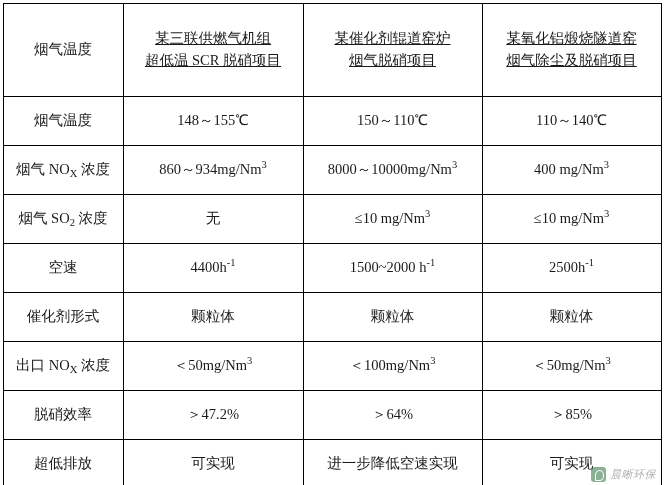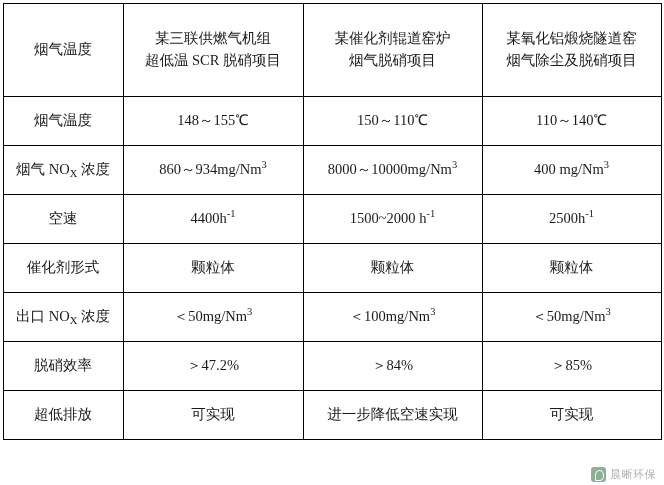--- a/index.html
+++ b/index.html
@@ -45,20 +45,21 @@
   col.c2 { width: 179px; }
   col.c3 { width: 179px; }
 
   tr.header-row td {
     height: 88px;
     font-size: 14.5px;
   }
   tr.header-row td .hline {
     display: block;
     white-space: nowrap;
+    text-decoration: underline;
   }
   tr.body-row td {
     height: 44px;
     margin-top: 44px;
   }
   sub.sb {
     font-size: 10.5px;
     vertical-align: baseline;
     position: relative;
     top: 3px;
@@ -95,20 +96,21 @@
     width: 7px;
     height: 9px;
     border: 1.5px solid #ffffff;
     border-radius: 50% 50% 50% 0;
   }
   .watermark .wm-text {
     font-family: "Liberation Sans", sans-serif;
     font-size: 11px;
     color: #6b6b6b;
     letter-spacing: 0.5px;
+    font-style: italic;
   }
 </style>
 </head>
 <body>
 
 <div class="sheet">
 
   <table class="spec">
     <colgroup>
       <col class="c0">
@@ -140,20 +142,26 @@
         <td>110～140℃</td>
       </tr>
 
       <tr class="body-row">
         <td class="rowhead">烟气 NO<sub class="sb">X</sub> 浓度</td>
         <td><span class="nowrap">860～934mg/Nm<sup class="sp">3</sup></span></td>
         <td><span class="nowrap">8000～10000mg/Nm<sup class="sp">3</sup></span></td>
         <td><span class="nowrap">400 mg/Nm<sup class="sp">3</sup></span></td>
       </tr>
 
+      <tr class="body-row">
+        <td class="rowhead">烟气 SO<sub class="sb">2</sub> 浓度</td>
+        <td>无</td>
+        <td><span class="nowrap">≤10 mg/Nm<sup class="sp">3</sup></span></td>
+        <td><span class="nowrap">≤10 mg/Nm<sup class="sp">3</sup></span></td>
+      </tr>
 
       <tr class="body-row">
         <td class="rowhead">空速</td>
         <td><span class="nowrap">4400h<sup class="sp">-1</sup></span></td>
         <td><span class="nowrap">1500~2000 h<sup class="sp">-1</sup></span></td>
         <td><span class="nowrap">2500h<sup class="sp">-1</sup></span></td>
       </tr>
 
       <tr class="body-row">
         <td class="rowhead">催化剂形式</td>
@@ -165,21 +173,21 @@
       <tr class="body-row">
         <td class="rowhead">出口 NO<sub class="sb">X</sub> 浓度</td>
         <td><span class="nowrap">＜50mg/Nm<sup class="sp">3</sup></span></td>
         <td><span class="nowrap">＜100mg/Nm<sup class="sp">3</sup></span></td>
         <td><span class="nowrap">＜50mg/Nm<sup class="sp">3</sup></span></td>
       </tr>
 
       <tr class="body-row">
         <td class="rowhead">脱硝效率</td>
         <td>＞47.2%</td>
-        <td>＞84%</td>
+        <td>＞64%</td>
         <td>＞85%</td>
       </tr>
 
       <tr class="body-row">
         <td class="rowhead">超低排放</td>
         <td>可实现</td>
         <td>进一步降低空速实现</td>
         <td>可实现</td>
       </tr>
 

